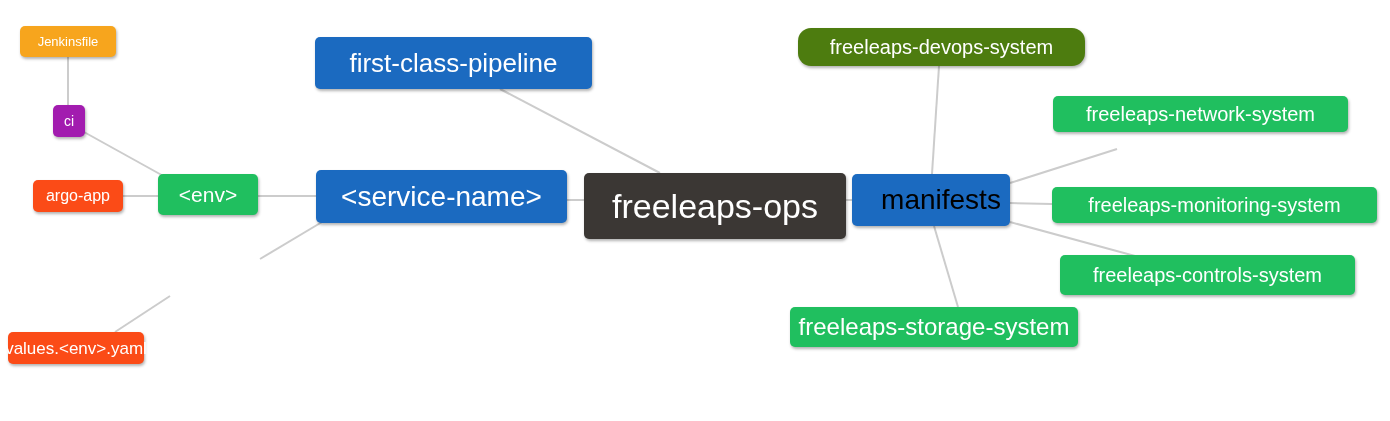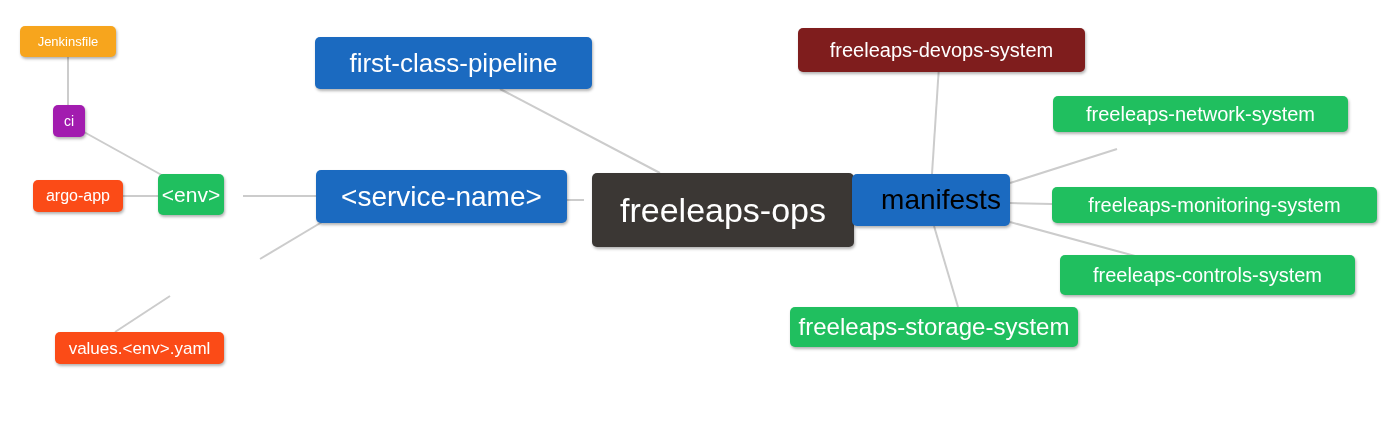--- a/index.html
+++ b/index.html
@@ -55,24 +55,24 @@
       <line x1="932" y1="174" x2="939" y2="66" stroke="#cccccc" stroke-width="2"></line>
       <line x1="1010" y1="183" x2="1117" y2="149" stroke="#cccccc" stroke-width="2"></line>
       <line x1="1010" y1="203" x2="1052" y2="204" stroke="#cccccc" stroke-width="2"></line>
       <line x1="1010" y1="222" x2="1135" y2="256" stroke="#cccccc" stroke-width="2"></line>
       <line x1="934" y1="226" x2="958" y2="307" stroke="#cccccc" stroke-width="2"></line>
     </svg>
 
 <div class="node" style="left: 20px; top: 26px; width: 96px; height: 31px; font-size: 13px; background: rgb(247, 165, 29); color: rgb(255, 255, 255);">Jenkinsfile</div>
     <div class="node" style="left: 53px; top: 105px; width: 32px; height: 32px; font-size: 14px; background: #a21caf; color: rgb(255, 255, 255);">ci</div>
     <div class="node" style="left: 33px; top: 180px; width: 90px; height: 32px; font-size: 16px; background: rgb(251, 75, 23); color: rgb(255, 255, 255); text-align: right;">argo-app</div>
-    <div class="node" style="left: 158px; top: 174px; width: 66px; height: 41px; font-size: 21px; background: rgb(32, 191, 95); color: rgb(255, 255, 255);">&lt;env&gt;</div>
-    <div class="node" style="left: 8px; top: 332px; width: 169px; height: 32px; font-size: 17px; background: rgb(251, 75, 23); color: rgb(255, 255, 255); margin-left: 47px;">values.&lt;env&gt;.yaml</div>
+    <div class="node" style="left: 158px; top: 174px; width: 100px; height: 41px; font-size: 21px; background: rgb(32, 191, 95); color: rgb(255, 255, 255);">&lt;env&gt;</div>
+    <div class="node" style="left: 8px; top: 332px; width: 136px; height: 32px; font-size: 17px; background: rgb(251, 75, 23); color: rgb(255, 255, 255);">values.&lt;env&gt;.yaml</div>
     <div class="node" style="left: 315px; top: 37px; width: 277px; height: 52px; font-size: 26px; background: rgb(27, 106, 192); color: rgb(255, 255, 255);">first-class-pipeline</div>
     <div class="node" style="left: 316px; top: 170px; width: 251px; height: 53px; font-size: 28px; background: rgb(27, 106, 192); color: rgb(255, 255, 255);">&lt;service-name&gt;</div>
-    <div class="node" style="left: 584px; top: 173px; width: 262px; height: 74px; font-size: 34px; background: rgb(59, 55, 52); color: rgb(255, 255, 255); margin-left: 8px;">freeleaps-ops</div>
+    <div class="node" style="left: 584px; top: 173px; width: 262px; height: 66px; font-size: 34px; background: rgb(59, 55, 52); color: rgb(255, 255, 255);">freeleaps-ops</div>
     <div class="node" style="left: 852px; top: 174px; width: 158px; height: 52px; font-size: 28px; background: rgb(27, 106, 192); color: #000000; padding-left: 20px;">manifests</div>
-    <div class="node" style="left: 798px; top: 28px; width: 287px; height: 44px; font-size: 20px; background: #7f1d1d; color: rgb(255, 255, 255);">freeleaps-devops-system</div>
+    <div class="node" style="left: 798px; top: 28px; width: 287px; height: 38px; font-size: 20px; background: #4d7c0f; color: rgb(255, 255, 255); border-radius: 13px;">freeleaps-devops-system</div>
     <div class="node" style="left: 1053px; top: 96px; width: 295px; height: 36px; font-size: 20px; background: rgb(32, 191, 95); color: rgb(255, 255, 255);">freeleaps-network-system</div>
     <div class="node" style="left: 1060px; top: 255px; width: 295px; height: 40px; font-size: 20px; background: rgb(32, 191, 95); color: rgb(255, 255, 255);">freeleaps-controls-system</div>
     <div class="node" style="left: 1052px; top: 187px; width: 325px; height: 36px; font-size: 20px; background: rgb(32, 191, 95); color: rgb(255, 255, 255);">freeleaps-monitoring-system</div>
     <div class="node" style="left: 790px; top: 307px; width: 288px; height: 40px; font-size: 24px; background: rgb(32, 191, 95); color: rgb(255, 255, 255);">freeleaps-storage-system</div>
   </div>
 
 </body></html>

